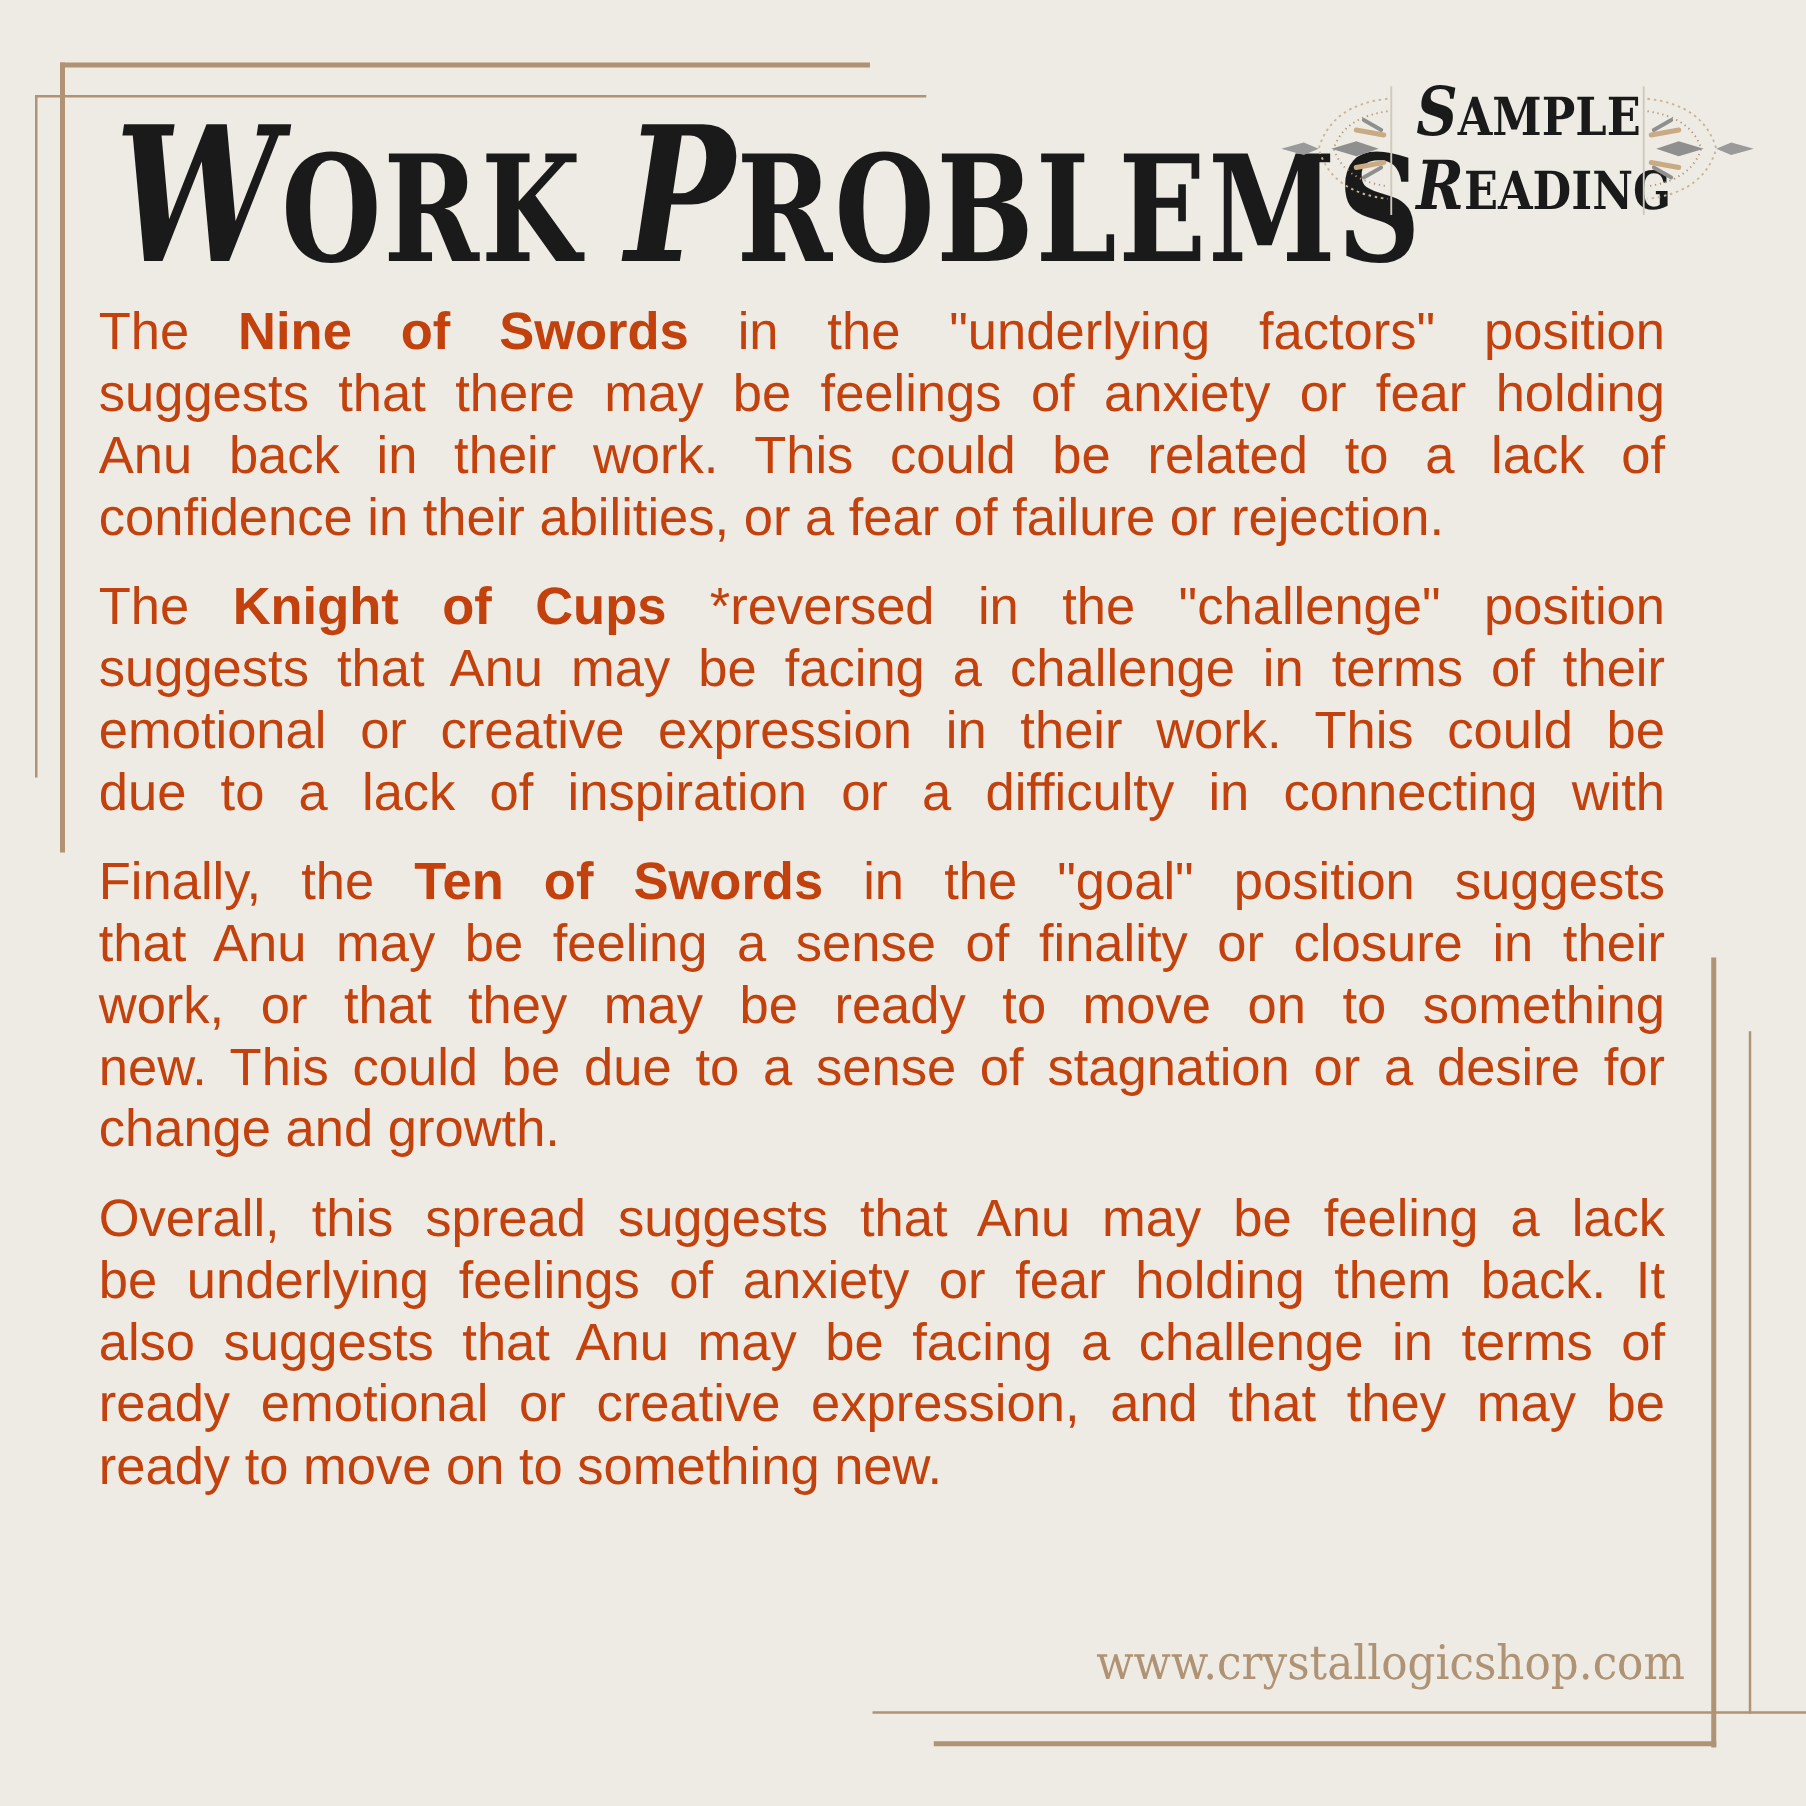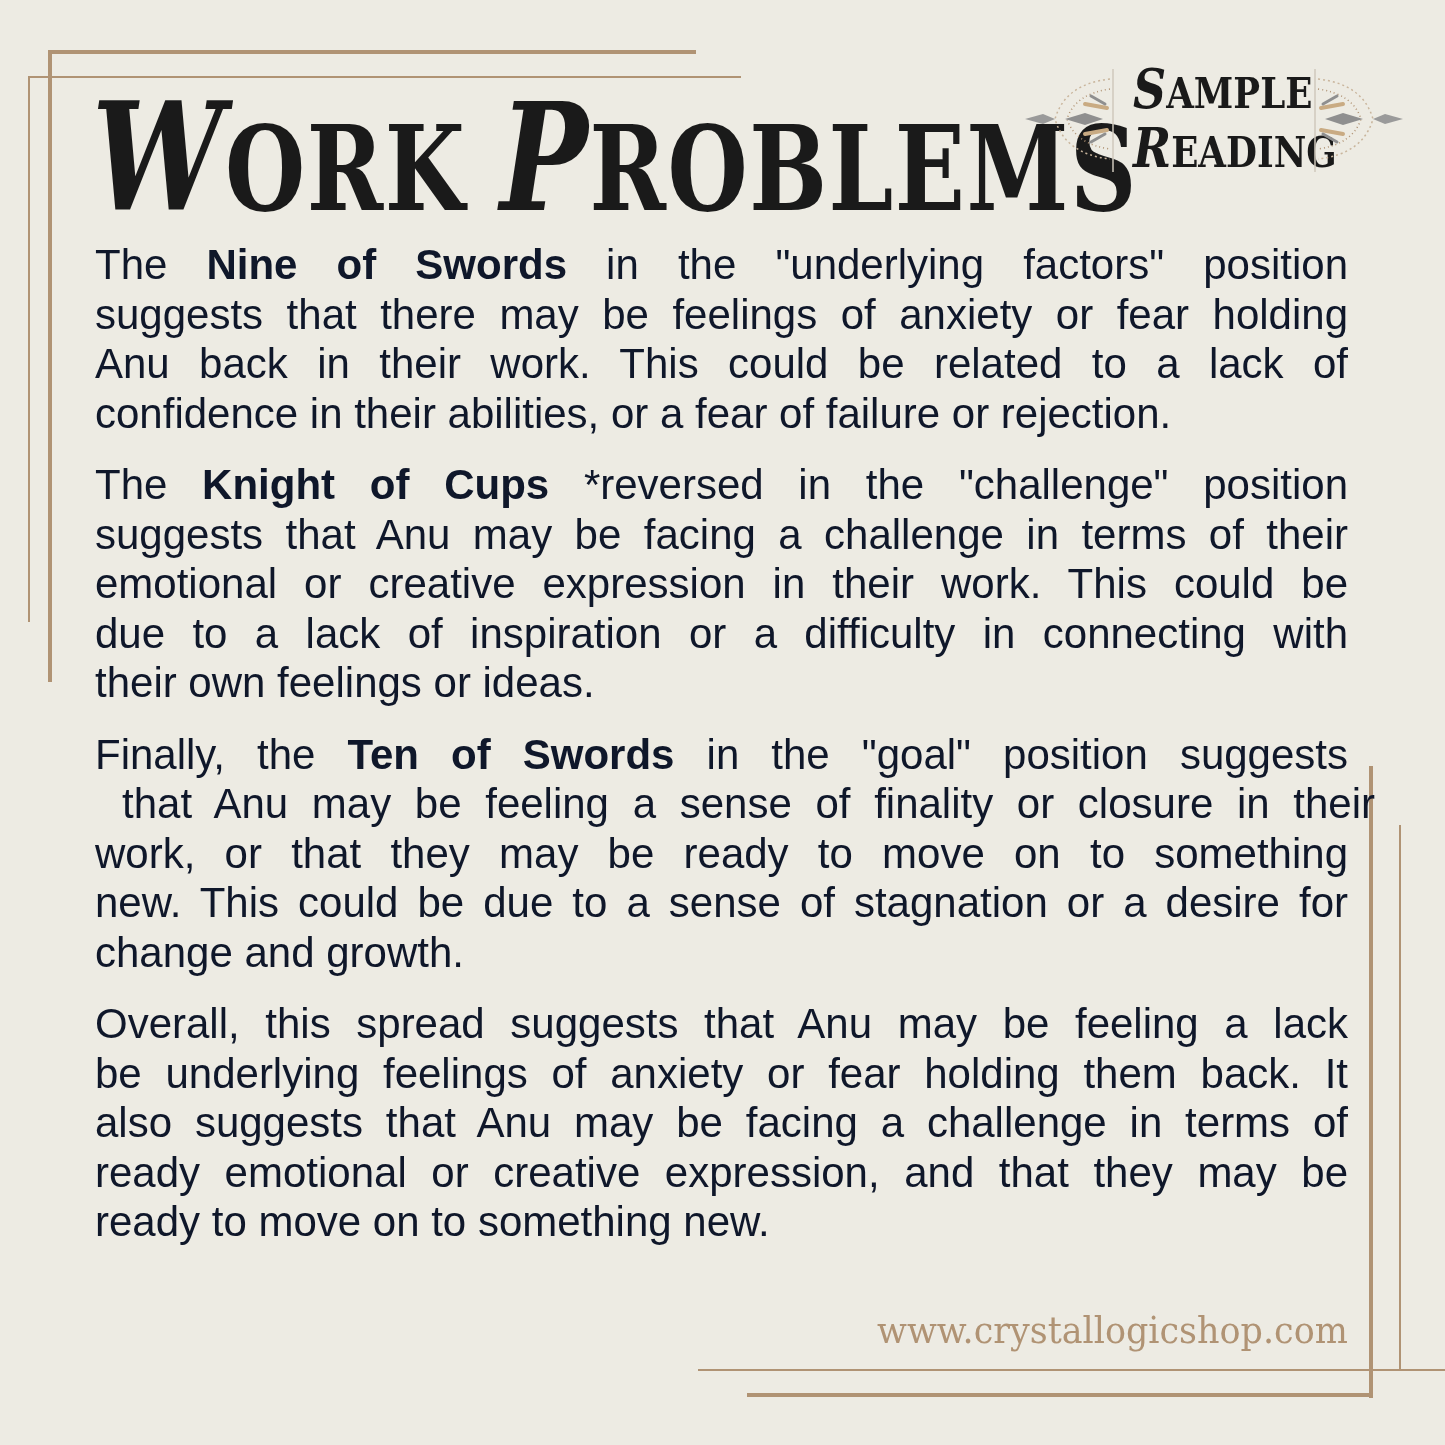--- a/index.html
+++ b/index.html
@@ -7,21 +7,21 @@
   .ln{position:absolute;background:#b09374;}
   .title{position:absolute;left:92px;top:92px;font-family:"DejaVu Serif",serif;font-weight:bold;color:#1a1a1a;
     font-size:118px;line-height:130px;letter-spacing:2px;white-space:nowrap;transform:scaleX(0.78);transform-origin:left top;}
   .title .cap{font-size:150px;font-style:italic;}
   .badge{position:absolute;left:1025px;top:62px;width:378px;height:118px;}
   .badge-text{position:absolute;left:93px;top:0;width:200px;text-align:center;font-family:"DejaVu Serif",serif;font-weight:bold;color:#1a1a1a;
     font-size:42px;line-height:54px;transform:scaleX(0.85);}
   .badge-text .cap{font-size:54px;font-style:italic;}
   .orn{position:absolute;top:2px;width:90px;height:110px;}
   .orn.l{left:0;} .orn.r{right:0;}
-  .body{position:absolute;left:95px;top:240px;width:1253px;font-family:"Liberation Sans",sans-serif;color:#0f172a;}
+  .body{position:absolute;left:79px;top:240px;width:1253px;font-family:"Liberation Sans",sans-serif;color:#c2410c;}
   .para{margin:0 0 22px 0;}
   .line{display:block;height:49.5px;line-height:49.5px;font-size:42px;white-space:nowrap;text-align:justify;text-align-last:justify;
     transform:scaleX(1);}
   .line.last{text-align-last:left;}
   .line b{font-weight:bold;}
   .url{position:absolute;right:97px;top:1308px;font-family:"DejaVu Serif",serif;color:#b09374;font-size:38px;transform:scaleX(0.92);transform-origin:right top;}
 </style>
 </head>
 <body>
 
@@ -68,25 +68,24 @@
       <span class="line" style="display: block; width: 1253px;">The <b>Nine of Swords</b> in the "underlying factors" position</span>
       <span class="line" style="display: block; width: 1253px;">suggests that there may be feelings of anxiety or fear holding</span>
       <span class="line" style="display: block; width: 1253px;">Anu back in their work. This could be related to a lack of</span>
       <span class="line last" style="display: block; width: auto;">confidence in their abilities, or a fear of failure or rejection.</span>
     </div>
     <div class="para">
       <span class="line" style="display: block; width: 1253px;">The <b>Knight of Cups</b> *reversed in the "challenge" position</span>
       <span class="line" style="display: block; width: 1253px;">suggests that Anu may be facing a challenge in terms of their</span>
       <span class="line" style="display: block; width: 1253px;">emotional or creative expression in their work. This could be</span>
       <span class="line" style="display: block; width: 1253px;">due to a lack of inspiration or a difficulty in connecting with</span>
-      <span class="line last" style="display: block; width: auto;">their own feelings or ideas.</span>
     </div>
     <div class="para">
       <span class="line" style="display: block; width: 1253px;">Finally, the <b>Ten of Swords</b> in the "goal" position suggests</span>
-      <span class="line" style="display: block; width: 1253px; margin-left: 27px;">that Anu may be feeling a sense of finality or closure in their</span>
+      <span class="line" style="display: block; width: 1253px;">that Anu may be feeling a sense of finality or closure in their</span>
       <span class="line" style="display: block; width: 1253px;">work, or that they may be ready to move on to something</span>
       <span class="line" style="display: block; width: 1253px;">new. This could be due to a sense of stagnation or a desire for</span>
       <span class="line last" style="display: block; width: auto;">change and growth.</span>
     </div>
     <div class="para">
       <span class="line" style="display: block; width: 1253px;">Overall, this spread suggests that Anu may be feeling a lack</span>
       <span class="line" style="display: block; width: 1253px;">be underlying feelings of anxiety or fear holding them back. It</span>
       <span class="line" style="display: block; width: 1253px;">also suggests that Anu may be facing a challenge in terms of</span>
       <span class="line" style="display: block; width: 1253px;">ready emotional or creative expression, and that they may be</span>
       <span class="line last" style="display: block; width: auto;">ready to move on to something new.</span>

